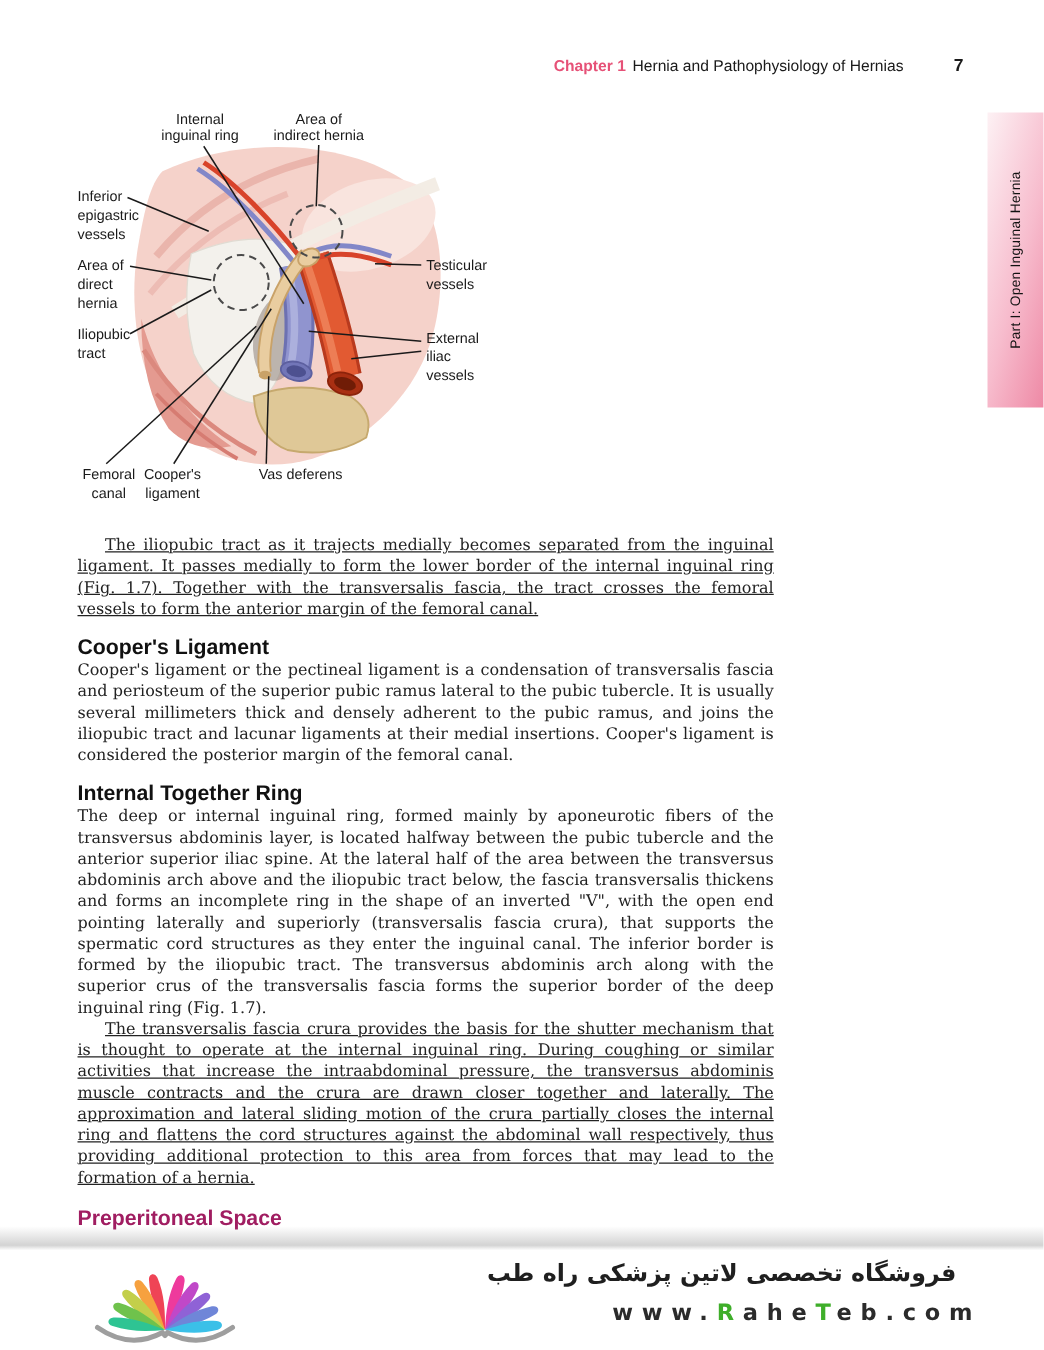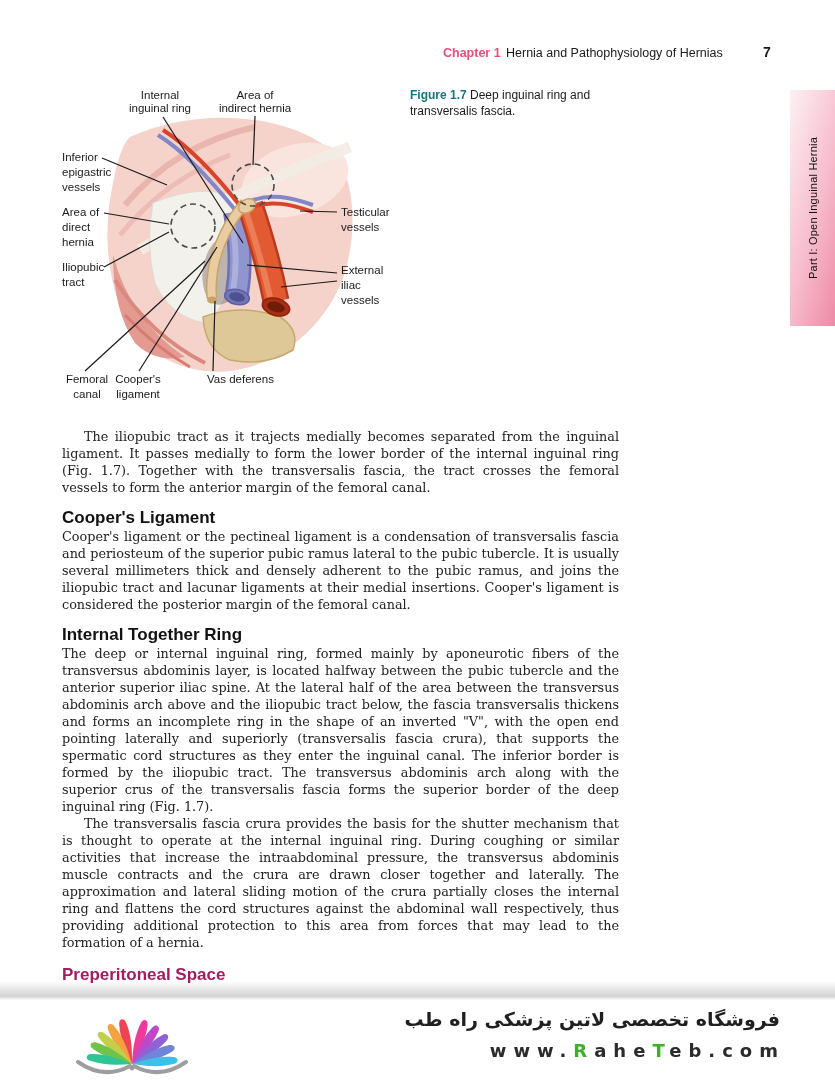--- a/index.html
+++ b/index.html
@@ -19,46 +19,45 @@
   .part-tab span{writing-mode:vertical-rl;transform:rotate(180deg);font-size:11px;color:#111;
                  letter-spacing:.2px;white-space:nowrap;}
   
   .fig-svg{position:absolute;left:55px;top:85px;}
   .fig-svg text{font-family:"Liberation Sans",sans-serif;font-size:11.5px;fill:#1a1a1a;}
   
   .body-text{position:absolute;left:62px;top:428px;width:557px;
              font-family:"DejaVu Serif",serif;font-size:12.8px;line-height:17px;
              text-align:justify;color:#222;}
   .body-text p{margin:0;}
-  .body-text p.ind{text-indent:22px;}
+  .body-text p.ind{text-indent:22px;text-decoration:underline;}
   .body-text h3{font-family:"Liberation Sans",sans-serif;font-size:17px;font-weight:bold;
                 color:#111;margin:13px 0 2px 0;text-align:left;}
   .body-text h3.magenta{color:#a01d61;margin-top:15px;}
   
   .scan-shadow{position:absolute;left:0;top:981px;width:835px;height:19px;
                background:linear-gradient(to bottom,rgba(160,160,160,0) 0%,rgba(140,140,140,0.38) 80%,rgba(200,200,200,0.05) 100%);}
   
   .logo{position:absolute;left:68px;top:1002px;}
-  .persian-line{position:absolute;right:55px;top:1008px;width:420px;text-align:right;direction:rtl;
+  .persian-line{position:absolute;right:70px;top:1008px;width:420px;text-align:right;direction:rtl;
                 font-family:"DejaVu Sans",sans-serif;font-size:19px;font-weight:600;color:#1f1f1f;}
   .url-line{position:absolute;right:50px;top:1040px;width:480px;text-align:right;
             font-family:"DejaVu Sans",sans-serif;font-size:18px;font-weight:600;
             letter-spacing:7px;color:#2b2b2b;}
   .url-line .grn{color:#3fae2a;}
 </style>
 </head>
 <body>
 
 <div class="page">
 
   <div class="chapter-label">Chapter 1</div>
   <div class="chapter-title">Hernia and Pathophysiology of Hernias</div>
   <div class="page-number">7</div>
 
-  <div class="fig-caption"><b>Figure 1.7</b><span> Deep inguinal ring and transversalis fascia.</span></div>
 
   <div class="part-tab">
     <span>Part I: Open Inguinal Hernia</span>
   </div>
 
   <svg class="fig-svg" width="345" height="322" viewBox="0 0 345 322">
 
     <path d="M75,52 C140,22 225,28 272,62 C300,85 302,140 292,180 C280,228 240,268 195,282 C150,295 105,280 80,248 C55,215 48,160 55,115 C60,85 65,62 75,52 Z" fill="#f5d2ca"></path>
     <path d="M70,120 Q120,60 200,42" stroke="#eab5ac" stroke-width="6" fill="none"></path>
     <path d="M65,150 Q110,95 175,70" stroke="#edbcb4" stroke-width="5" fill="none"></path>

